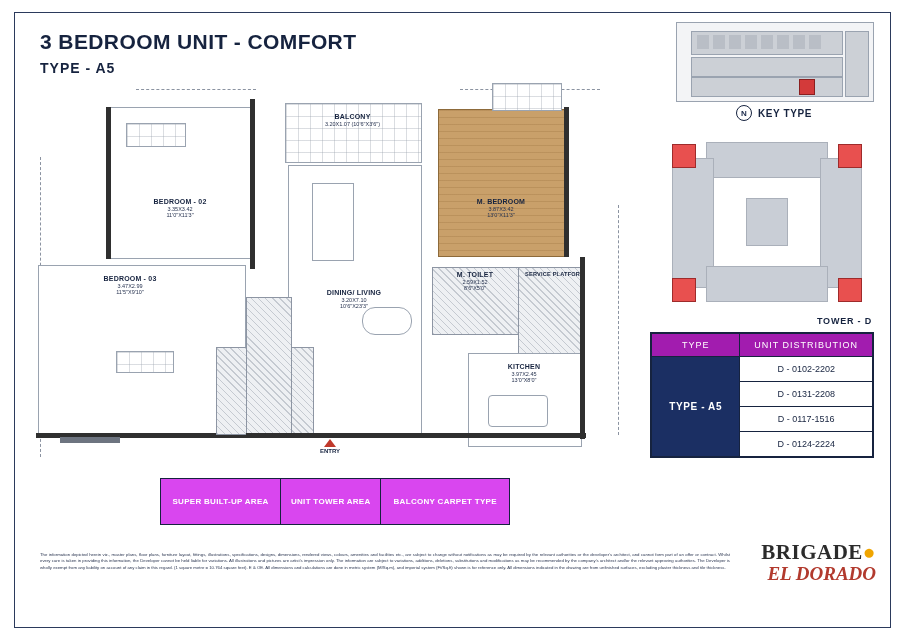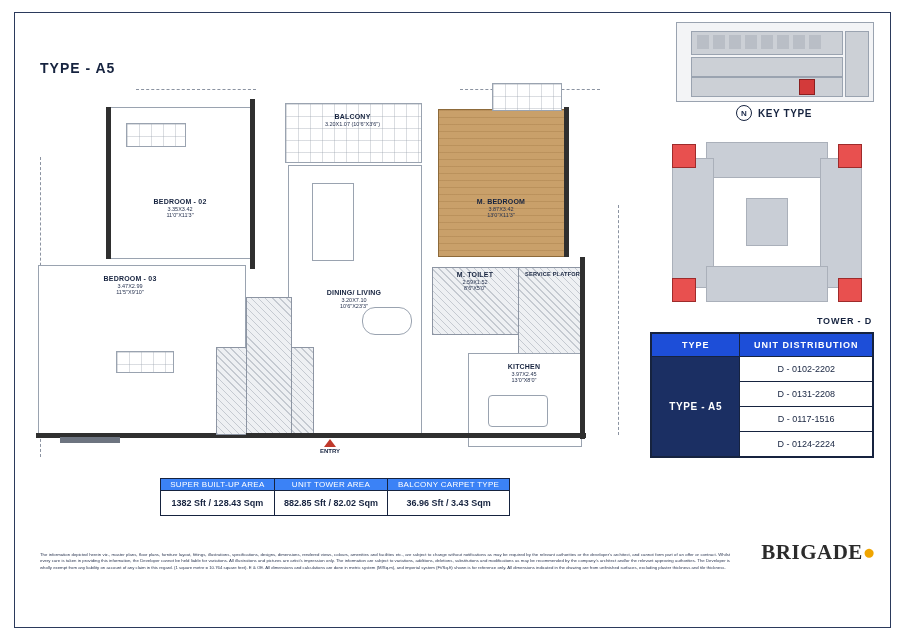--- a/index.html
+++ b/index.html
@@ -63,31 +63,31 @@
   
   .tower{position:absolute;left:660px;top:136px;width:212px;height:178px;}
   .tw{position:absolute;background:#c9ced6;border:1px solid #aab0ba;}
   .tw-red{position:absolute;background:#e8504f;border:1px solid #9e2b2b;}
   .tower-caption{position:absolute;left:660px;top:316px;width:212px;text-align:right;font-size:9px;font-weight:bold;letter-spacing:.8px;color:#16233f;}
 
   
   .udt{position:absolute;left:650px;top:332px;width:222px;border:1px solid #16233f;border-collapse:collapse;}
   .udt table{border-collapse:collapse;width:100%;}
   .udt th{
-    background:#1d4ed8;color:#ffffff;font-size:9px;font-weight:bold;letter-spacing:1px;
+    background:#a21caf;color:#ffffff;font-size:9px;font-weight:normal;letter-spacing:1px;
     padding:6px 0;border:1px solid #16233f;text-align:center;
   }
   .udt td{border:1px solid #16233f;font-size:9px;padding:7px 4px;text-align:center;color:#16233f;}
   .udt td.typecell{background:#1b2f63;color:#ffffff;font-weight:bold;font-size:10px;letter-spacing:.6px;width:40%;}
 
   
   .areatable{position:absolute;left:160px;top:478px;width:350px;border-collapse:collapse;}
   .areatable th{
-    background:#3b82f6;color:#ffffff;font-size:8px;font-weight:normal;letter-spacing:.3px;
-    border:1px solid #16233f;padding:1px 2px;text-align:center;
+    background:#d946ef;color:#ffffff;font-size:8px;font-weight:bold;letter-spacing:.3px;
+    border:1px solid #16233f;padding:18px 2px;text-align:center;
   }
   .areatable td{
     border:1px solid #16233f;font-size:9px;font-weight:bold;color:#16233f;
     padding:7px 2px;text-align:center;background:#ffffff;
   }
 
   
   .disclaimer{position:absolute;left:40px;top:552px;width:690px;font-size:4.3px;line-height:1.5;color:#2a3550;text-align:justify;}
 
   
@@ -95,20 +95,21 @@
   .brand .b1{font-size:21px;font-weight:bold;letter-spacing:.5px;color:#2b2b2b;font-family:"Liberation Serif", serif;}
   .brand .b1 .dot{color:#f0a500;}
   .brand .b2{font-size:19px;color:#b23a2e;font-family:"Liberation Serif", serif;font-style:italic;font-weight:bold;margin-top:-2px;}
 </style>
 </head>
 <body>
 
 <div class="page">
   <div class="frame"></div>
 
+  <div class="title">3 BEDROOM UNIT - COMFORT</div>
   <div class="subtitle">TYPE - A5</div>
 
   <div class="plan">
 
     <div class="dash" style="left:96px;top:4px;width:120px;height:18px;border-left:none;border-right:none;border-bottom:none;"></div>
     <div class="dash" style="left:420px;top:4px;width:140px;height:18px;border-left:none;border-right:none;border-bottom:none;"></div>
     <div class="dash" style="left:0px;top:72px;width:16px;height:300px;border-top:none;border-bottom:none;border-right:none;"></div>
     <div class="dash" style="left:556px;top:120px;width:22px;height:230px;border-top:none;border-bottom:none;border-left:none;"></div>
 
     <div class="grid" style="left:245px;top:18px;width:135px;height:58px;"></div>
@@ -251,26 +252,22 @@
       </table>
   </div>
 
   <table class="areatable">
     <tbody>
         <tr>
       <th>SUPER BUILT-UP AREA</th>
       <th>UNIT TOWER AREA</th>
       <th>BALCONY CARPET TYPE</th>
     </tr>
-    <tr>
-      <td>1382 Sft / 128.43 Sqm</td>
-      <td>882.85 Sft / 82.02 Sqm</td>
-      <td>36.96 Sft / 3.43 Sqm</td>
-    </tr>
   </tbody>
     </table>
 
   <div class="disclaimer">The information depicted herein viz., master plans, floor plans, furniture layout, fittings, illustrations, specifications, designs, dimensions, rendered views, colours, amenities and facilities etc., are subject to change without notifications as may be required by the relevant authorities or the developer's architect, and cannot form part of an offer or contract. Whilst every care is taken in providing this information, the Developer cannot be held liable for variations. All illustrations and pictures are artist's impression only. The information are subject to variations, additions, deletions, substitutions and modifications as may be recommended by the company's architect and/or the relevant approving authorities. The Developer is wholly exempt from any liability on account of any claim in this regard. (1 square metre = 10.764 square feet). E &amp; OE.  All dimensions and calculations are done in metric system (M/Sq.m), and imperial system (Ft/Sq.ft) shown is for reference only. All dimensions indicated in the drawing are from unfinished surfaces, excluding plaster thickness and tile thickness.</div>
 
   <div class="brand">
     <div class="b1"><span>BRIGADE</span><span class="dot">●</span></div>
+    <div class="b2">EL DORADO</div>
   </div>
 </div>
 
 </body></html>

